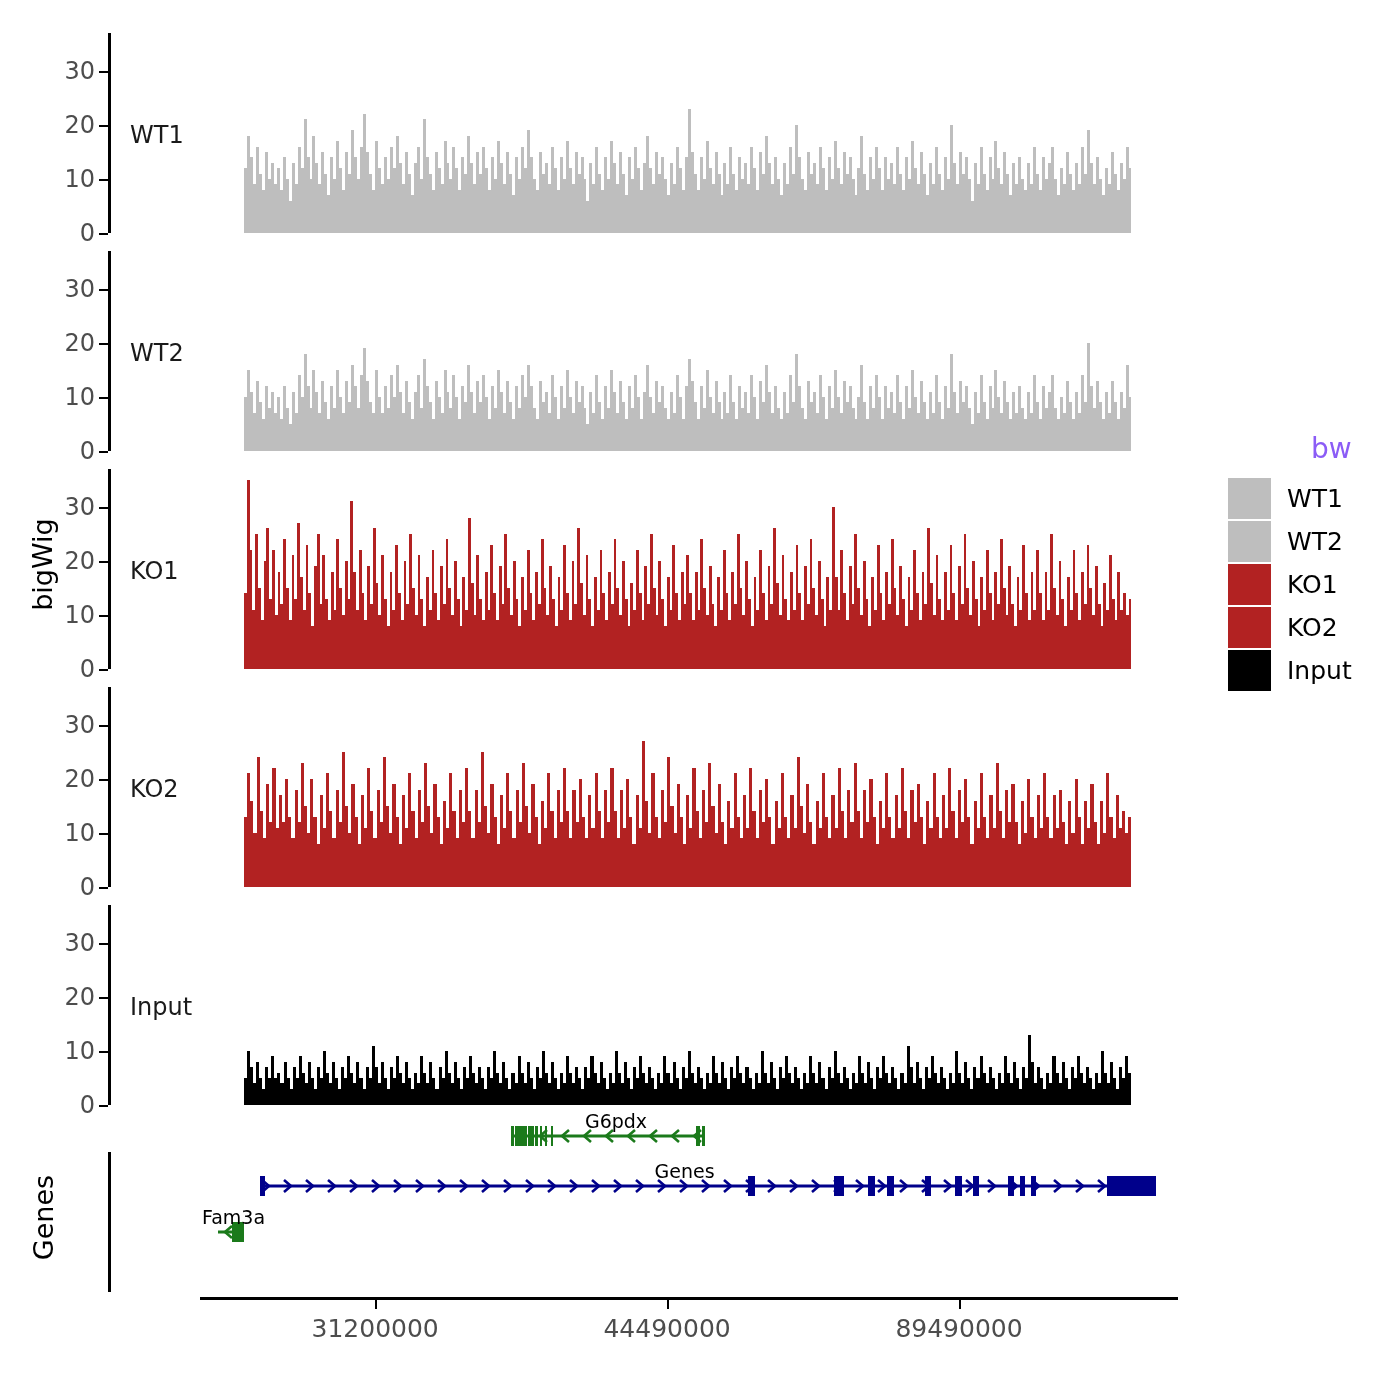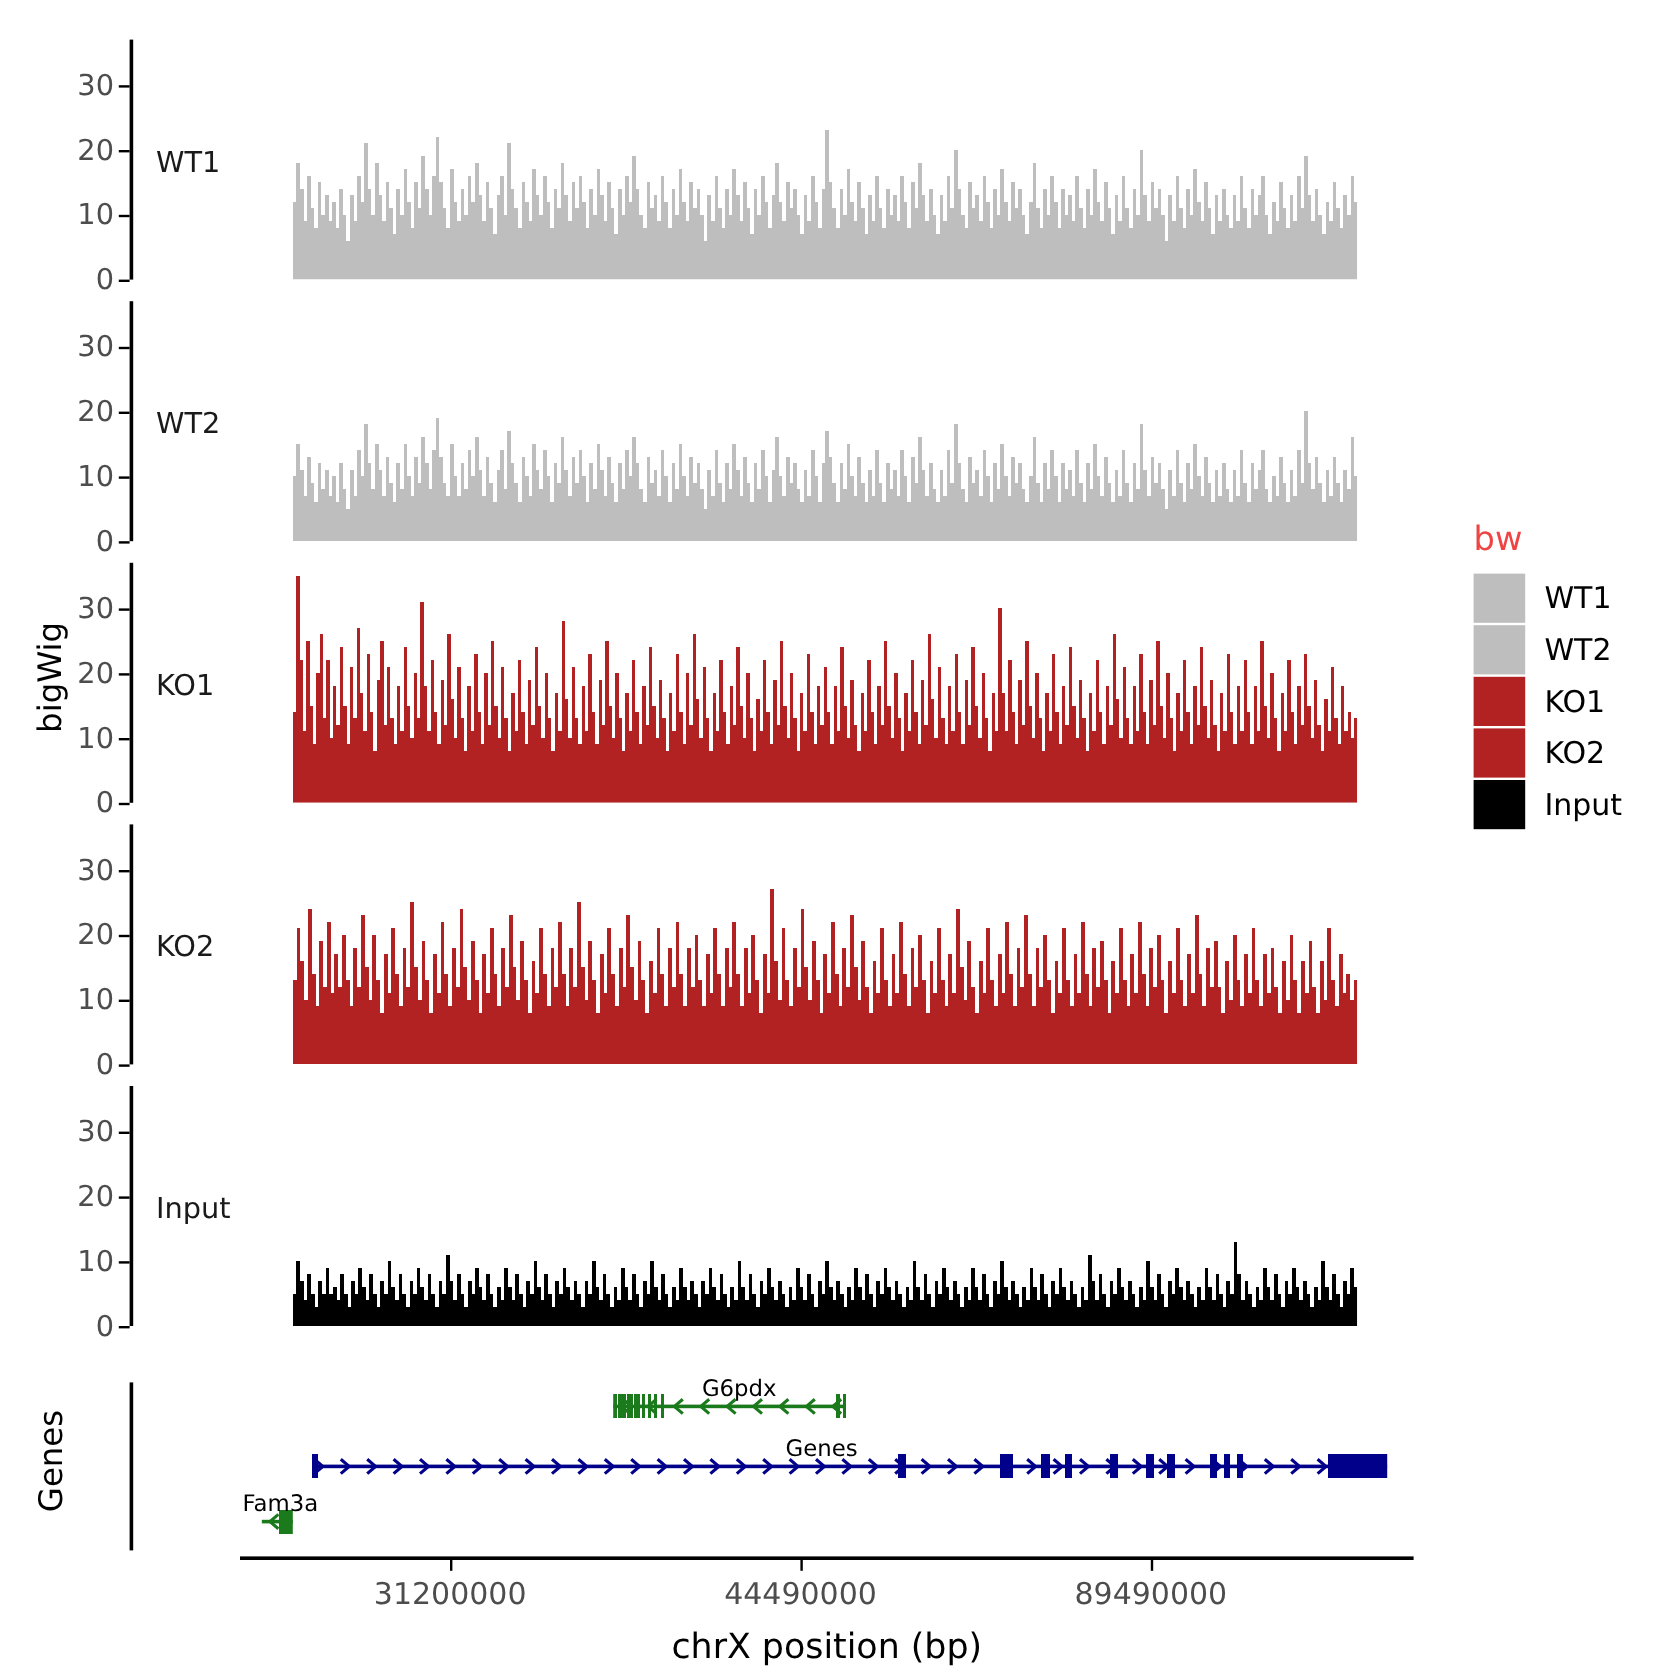--- a/index.html
+++ b/index.html
@@ -82,21 +82,21 @@
     position: absolute;
     font-size: 19px;
     color: #000;
     transform: translateX(-50%);
     white-space: nowrap;
     z-index: 5;
   }
 
   
   #legend { position: absolute; }
-  #legend-title { font-size: 28px; color: #ef4444; margin-bottom: 12px; }
+  #legend-title { font-size: 28px; color: #8b5cf6; margin-bottom: 12px; text-align: right; }
   .legend-row { display: flex; align-items: center; height: 43px; }
   .legend-key {
     width: 43px; height: 41px;
     margin-right: 16px;
     flex: 0 0 auto;
   }
   .legend-text { font-size: 25px; color: #000; }
 </style>
 </head>
 <body>
@@ -188,21 +188,21 @@
         <div class="track-name" style="left: 22px; top: 88px;">Input</div>
         <div class="plotarea" style="left: 135.791px; top: 0px; width: 887.499px; height: 200px;">
           <svg width="887.4985074626863" height="200" viewBox="0 0 292 37" preserveAspectRatio="none">
             <path d="M0,37 L0,32 L1,32 L1,27 L2,27 L2,30 L3,30 L3,33 L4,33 L4,29 L5,29 L5,32 L6,32 L6,34 L7,34 L7,30 L8,30 L8,32 L9,32 L9,28 L10,28 L10,32 L11,32 L11,31 L12,31 L12,33 L13,33 L13,29 L14,29 L14,32 L15,32 L15,34 L16,34 L16,30 L17,30 L17,32 L18,32 L18,28 L19,28 L19,31 L20,31 L20,33 L21,33 L21,29 L22,29 L22,32 L23,32 L23,34 L24,34 L24,30 L25,30 L25,32 L26,32 L26,27 L27,27 L27,31 L28,31 L28,33 L29,33 L29,29 L30,29 L30,32 L31,32 L31,34 L32,34 L32,30 L33,30 L33,32 L34,32 L34,28 L35,28 L35,31 L36,31 L36,33 L37,33 L37,29 L38,29 L38,32 L39,32 L39,34 L40,34 L40,30 L41,30 L41,32 L42,32 L42,26 L43,26 L43,30 L44,30 L44,33 L45,33 L45,29 L46,29 L46,32 L47,32 L47,34 L48,34 L48,30 L49,30 L49,32 L50,32 L50,28 L51,28 L51,31 L52,31 L52,33 L53,33 L53,29 L54,29 L54,32 L55,32 L55,34 L56,34 L56,31 L57,31 L57,33 L58,33 L58,28 L59,28 L59,31 L60,31 L60,33 L61,33 L61,29 L62,29 L62,32 L63,32 L63,34 L64,34 L64,30 L65,30 L65,32 L66,32 L66,27 L67,27 L67,31 L68,31 L68,33 L69,33 L69,29 L70,29 L70,32 L71,32 L71,34 L72,34 L72,30 L73,30 L73,32 L74,32 L74,28 L75,28 L75,31 L76,31 L76,33 L77,33 L77,30 L78,30 L78,32 L79,32 L79,34 L80,34 L80,30 L81,30 L81,32 L82,32 L82,27 L83,27 L83,31 L84,31 L84,33 L85,33 L85,29 L86,29 L86,32 L87,32 L87,34 L88,34 L88,31 L89,31 L89,33 L90,33 L90,28 L91,28 L91,31 L92,31 L92,33 L93,33 L93,29 L94,29 L94,32 L95,32 L95,34 L96,34 L96,30 L97,30 L97,32 L98,32 L98,27 L99,27 L99,31 L100,31 L100,33 L101,33 L101,29 L102,29 L102,32 L103,32 L103,34 L104,34 L104,31 L105,31 L105,33 L106,33 L106,28 L107,28 L107,31 L108,31 L108,33 L109,33 L109,30 L110,30 L110,32 L111,32 L111,34 L112,34 L112,30 L113,30 L113,32 L114,32 L114,28 L115,28 L115,31 L116,31 L116,33 L117,33 L117,29 L118,29 L118,32 L119,32 L119,34 L120,34 L120,31 L121,31 L121,33 L122,33 L122,27 L123,27 L123,31 L124,31 L124,33 L125,33 L125,29 L126,29 L126,32 L127,32 L127,34 L128,34 L128,30 L129,30 L129,32 L130,32 L130,28 L131,28 L131,31 L132,31 L132,33 L133,33 L133,30 L134,30 L134,32 L135,32 L135,34 L136,34 L136,31 L137,31 L137,33 L138,33 L138,28 L139,28 L139,31 L140,31 L140,33 L141,33 L141,29 L142,29 L142,32 L143,32 L143,34 L144,34 L144,30 L145,30 L145,32 L146,32 L146,27 L147,27 L147,31 L148,31 L148,33 L149,33 L149,30 L150,30 L150,32 L151,32 L151,34 L152,34 L152,31 L153,31 L153,33 L154,33 L154,28 L155,28 L155,31 L156,31 L156,33 L157,33 L157,29 L158,29 L158,32 L159,32 L159,34 L160,34 L160,30 L161,30 L161,32 L162,32 L162,28 L163,28 L163,31 L164,31 L164,33 L165,33 L165,30 L166,30 L166,32 L167,32 L167,34 L168,34 L168,31 L169,31 L169,33 L170,33 L170,27 L171,27 L171,31 L172,31 L172,33 L173,33 L173,29 L174,29 L174,32 L175,32 L175,34 L176,34 L176,30 L177,30 L177,32 L178,32 L178,28 L179,28 L179,31 L180,31 L180,33 L181,33 L181,30 L182,30 L182,32 L183,32 L183,34 L184,34 L184,31 L185,31 L185,33 L186,33 L186,28 L187,28 L187,31 L188,31 L188,33 L189,33 L189,29 L190,29 L190,32 L191,32 L191,34 L192,34 L192,30 L193,30 L193,32 L194,32 L194,27 L195,27 L195,31 L196,31 L196,33 L197,33 L197,30 L198,30 L198,32 L199,32 L199,34 L200,34 L200,31 L201,31 L201,33 L202,33 L202,28 L203,28 L203,31 L204,31 L204,33 L205,33 L205,29 L206,29 L206,32 L207,32 L207,34 L208,34 L208,30 L209,30 L209,32 L210,32 L210,28 L211,28 L211,31 L212,31 L212,33 L213,33 L213,30 L214,30 L214,32 L215,32 L215,34 L216,34 L216,31 L217,31 L217,33 L218,33 L218,26 L219,26 L219,30 L220,30 L220,33 L221,33 L221,29 L222,29 L222,32 L223,32 L223,34 L224,34 L224,30 L225,30 L225,32 L226,32 L226,28 L227,28 L227,31 L228,31 L228,33 L229,33 L229,30 L230,30 L230,32 L231,32 L231,34 L232,34 L232,31 L233,31 L233,33 L234,33 L234,27 L235,27 L235,31 L236,31 L236,33 L237,33 L237,29 L238,29 L238,32 L239,32 L239,34 L240,34 L240,30 L241,30 L241,32 L242,32 L242,28 L243,28 L243,31 L244,31 L244,33 L245,33 L245,30 L246,30 L246,32 L247,32 L247,34 L248,34 L248,31 L249,31 L249,33 L250,33 L250,28 L251,28 L251,31 L252,31 L252,33 L253,33 L253,29 L254,29 L254,32 L255,32 L255,34 L256,34 L256,30 L257,30 L257,32 L258,32 L258,24 L259,24 L259,29 L260,29 L260,33 L261,33 L261,30 L262,30 L262,32 L263,32 L263,34 L264,34 L264,31 L265,31 L265,33 L266,33 L266,28 L267,28 L267,31 L268,31 L268,33 L269,33 L269,29 L270,29 L270,32 L271,32 L271,34 L272,34 L272,30 L273,30 L273,32 L274,32 L274,28 L275,28 L275,31 L276,31 L276,33 L277,33 L277,30 L278,30 L278,32 L279,32 L279,34 L280,34 L280,31 L281,31 L281,33 L282,33 L282,27 L283,27 L283,31 L284,31 L284,33 L285,33 L285,29 L286,29 L286,32 L287,32 L287,34 L288,34 L288,30 L289,30 L289,32 L290,32 L290,28 L291,28 L291,31 L292,31 L292,37 Z" fill="#000000" shape-rendering="crispEdges"></path>
           </svg>
         </div>
       </div>
     </div>
 
   <div id="genes-axis-line" style="left: 108px; top: 1152px; height: 140px;"></div>
-  <div id="genes-panel" style="position: absolute; left: 0px; top: 1144px; width: 1396px; height: 140px;">
+  <div id="genes-panel" style="position: absolute; left: 0px; top: 1108px; width: 1396px; height: 140px;">
       <div style="position: absolute; left: 510.916px; top: 12px; width: 194.14px; height: 32px;"><svg width="194.1402985074626" height="32">
           <rect x="0" y="14.5" width="194.1402985074626" height="3" fill="#1B7A1B"></rect>
           <path d="M14,10 L7,16 L14,22" stroke="#1B7A1B" stroke-width="2.6" fill="none"></path>
           <path d="M36,10 L29,16 L36,22" stroke="#1B7A1B" stroke-width="2.6" fill="none"></path>
           <path d="M58,10 L51,16 L58,22" stroke="#1B7A1B" stroke-width="2.6" fill="none"></path>
           <path d="M80,10 L73,16 L80,22" stroke="#1B7A1B" stroke-width="2.6" fill="none"></path>
           <path d="M102,10 L95,16 L102,22" stroke="#1B7A1B" stroke-width="2.6" fill="none"></path>
           <path d="M124,10 L117,16 L124,22" stroke="#1B7A1B" stroke-width="2.6" fill="none"></path>
           <path d="M146,10 L139,16 L146,22" stroke="#1B7A1B" stroke-width="2.6" fill="none"></path>
           <path d="M168,10 L161,16 L168,22" stroke="#1B7A1B" stroke-width="2.6" fill="none"></path>
@@ -290,21 +290,20 @@
 
   <div id="xaxis-line" style="left: 200px; top: 1297px; width: 978px;"></div>
   <div id="xaxis-ticks">
       <div class="xtick" style="left: 375.164px; top: 1300px;"></div>
       <div class="xlab" style="left: 375.164px; top: 1314px;">31200000</div>
       <div class="xtick" style="left: 667.104px; top: 1300px;"></div>
       <div class="xlab" style="left: 667.104px; top: 1314px;">44490000</div>
       <div class="xtick" style="left: 959.045px; top: 1300px;"></div>
       <div class="xlab" style="left: 959.045px; top: 1314px;">89490000</div>
     </div>
-  <div id="xtitle" style="left: 689px; top: 1355px;">chrX position (bp)</div>
 
   <div id="legend" style="left: 1228px; top: 432px;">
     <div id="legend-title">bw</div>
     <div id="legend-rows">
         <div class="legend-row">
           <div class="legend-key" style="background: rgb(190, 190, 190);"></div>
           <div class="legend-text">WT1</div>
         </div>
         <div class="legend-row">
           <div class="legend-key" style="background: rgb(190, 190, 190);"></div>

